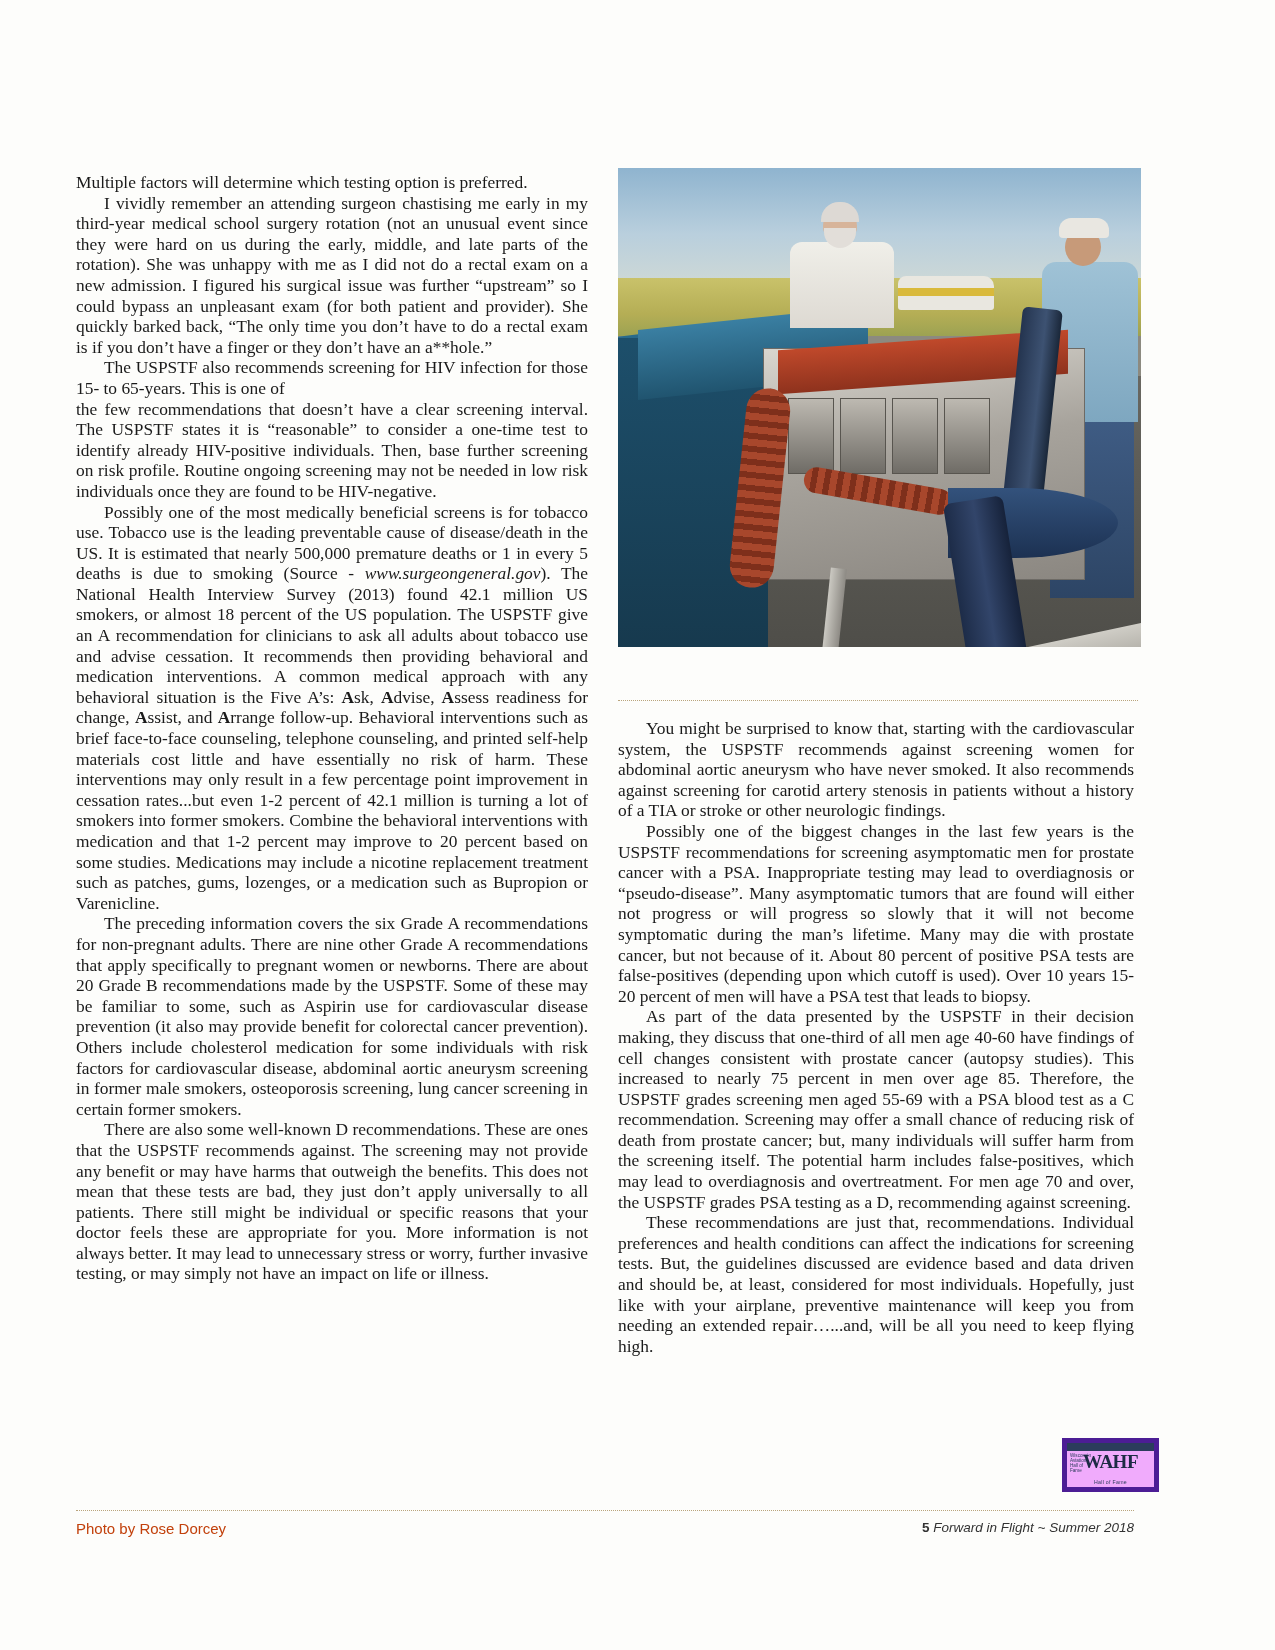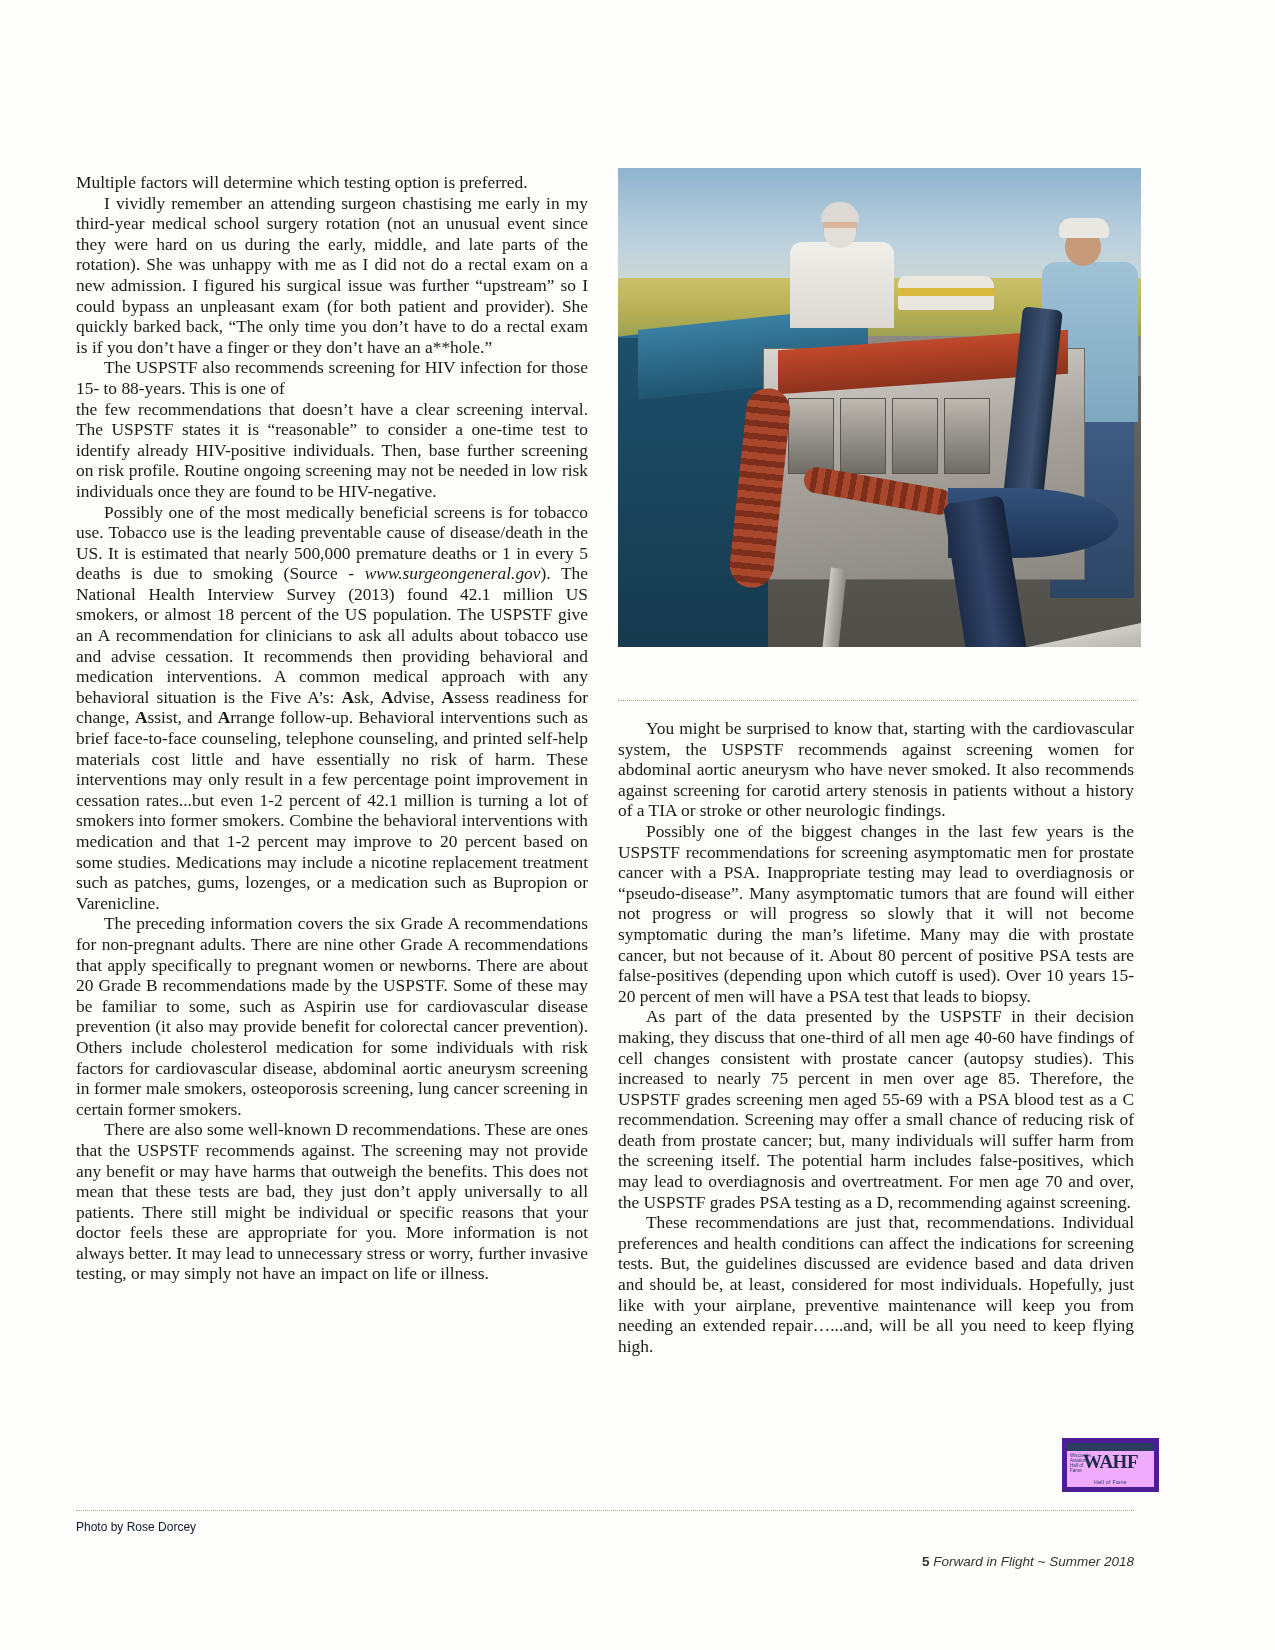--- a/index.html
+++ b/index.html
@@ -264,33 +264,32 @@
     top: 1510px;
     left: 76px;
     width: 1058px;
     border-top: 1px dotted #b9a47c;
   }
   .footer-left {
     position: absolute;
     top: 1520px;
     left: 76px;
     font-family: "Liberation Sans", sans-serif;
-    font-size: 12px;
-    color: #0f172a;
+    font-size: 15px;
+    color: #c2410c;
   }
   .footer-right {
     position: absolute;
     top: 1520px;
     right: 141px;
     font-family: "Liberation Sans", sans-serif;
     font-size: 13.5px;
     font-style: italic;
     color: #333;
     white-space: nowrap;
-    margin-top: 34px;
   }
   .footer-page-no {
     font-style: normal;
     font-weight: bold;
   }
 
   
   .wahf-logo {
     position: absolute;
     top: 1438px;
@@ -374,21 +373,21 @@
       <div class="ph-strut"></div>
 
     </div>
   </div>
 
   <div class="caption-rule"></div>
 
   <div class="col-left" id="left-col">
       <p>Multiple factors will determine which testing option is preferred.</p>
       <p class="indent">I vividly remember an attending surgeon chastising me early in my third-year medical school surgery rotation (not an unusual event since they were hard on us during the early, middle, and late parts of the rotation). She was unhappy with me as I did not do a rectal exam on a new admission. I figured his surgical issue was further “upstream” so I could bypass an unpleasant exam (for both patient and provider). She quickly barked back, “The only time you don’t have to do a rectal exam is if you don’t have a finger or they don’t have an a**hole.”</p>
-      <p class="indent">The USPSTF also recommends screening for HIV infection for those 15- to 88-years. This is one of</p>
+      <p class="indent">The USPSTF also recommends screening for HIV infection for those 15- to 65-years. This is one of</p>
       <p>the few recommendations that doesn’t have a clear screening interval. The USPSTF states it is “reasonable” to consider a one-time test to identify already HIV-positive individuals. Then, base further screening on risk profile. Routine ongoing screening may not be needed in low risk individuals once they are found to be HIV-negative.</p>
       <p class="indent">Possibly one of the most medically beneficial screens is for tobacco use. Tobacco use is the leading preventable cause of disease/death in the US. It is estimated that nearly 500,000 premature deaths or 1 in every 5 deaths is due to smoking (Source - <em class="src">www.surgeongeneral.gov</em>). The National Health Interview Survey (2013) found 42.1 million US smokers, or almost 18 percent of the US population. The USPSTF give an A recommendation for clinicians to ask all adults about tobacco use and advise cessation. It recommends then providing behavioral and medication interventions. A common medical approach with any behavioral situation is the Five A’s: <b class="bold">A</b>sk, <b class="bold">A</b>dvise, <b class="bold">A</b>ssess readiness for change, <b class="bold">A</b>ssist, and <b class="bold">A</b>rrange follow-up. Behavioral interventions such as brief face-to-face counseling, telephone counseling, and printed self-help materials cost little and have essentially no risk of harm. These interventions may only result in a few percentage point improvement in cessation rates...but even 1-2 percent of 42.1 million is turning a lot of smokers into former smokers. Combine the behavioral interventions with medication and that 1-2 percent may improve to 20 percent based on some studies. Medications may include a nicotine replacement treatment such as patches, gums, lozenges, or a medication such as Bupropion or Varenicline.</p>
       <p class="indent">The preceding information covers the six Grade A recommendations for non-pregnant adults. There are nine other Grade A recommendations that apply specifically to pregnant women or newborns. There are about 20 Grade B recommendations made by the USPSTF. Some of these may be familiar to some, such as Aspirin use for cardiovascular disease prevention (it also may provide benefit for colorectal cancer prevention). Others include cholesterol medication for some individuals with risk factors for cardiovascular disease, abdominal aortic aneurysm screening in former male smokers, osteoporosis screening, lung cancer screening in certain former smokers.</p>
       <p class="indent">There are also some well-known D recommendations. These are ones that the USPSTF recommends against. The screening may not provide any benefit or may have harms that outweigh the benefits. This does not mean that these tests are bad, they just don’t apply universally to all patients. There still might be individual or specific reasons that your doctor feels these are appropriate for you. More information is not always better. It may lead to unnecessary stress or worry, further invasive testing, or may simply not have an impact on life or illness.</p>
     </div>
 
   <div class="col-right-lower" id="right-col">
       <p class="indent">You might be surprised to know that, starting with the cardiovascular system, the USPSTF recommends against screening women for abdominal aortic aneurysm who have never smoked. It also recommends against screening for carotid artery stenosis in patients without a history of a TIA or stroke or other neurologic findings.</p>
       <p class="indent">Possibly one of the biggest changes in the last few years is the USPSTF recommendations for screening asymptomatic men for prostate cancer with a PSA. Inappropriate testing may lead to overdiagnosis or “pseudo-disease”. Many asymptomatic tumors that are found will either not progress or will progress so slowly that it will not become symptomatic during the man’s lifetime. Many may die with prostate cancer, but not because of it. About 80 percent of positive PSA tests are false-positives (depending upon which cutoff is used). Over 10 years 15-20 percent of men will have a PSA test that leads to biopsy.</p>
       <p class="indent">As part of the data presented by the USPSTF in their decision making, they discuss that one-third of all men age 40-60 have findings of cell changes consistent with prostate cancer (autopsy studies). This increased to nearly 75 percent in men over age 85. Therefore, the USPSTF grades screening men aged 55-69 with a PSA blood test as a C recommendation. Screening may offer a small chance of reducing risk of death from prostate cancer; but, many individuals will suffer harm from the screening itself. The potential harm includes false-positives, which may lead to overdiagnosis and overtreatment. For men age 70 and over, the USPSTF grades PSA testing as a D, recommending against screening.</p>

